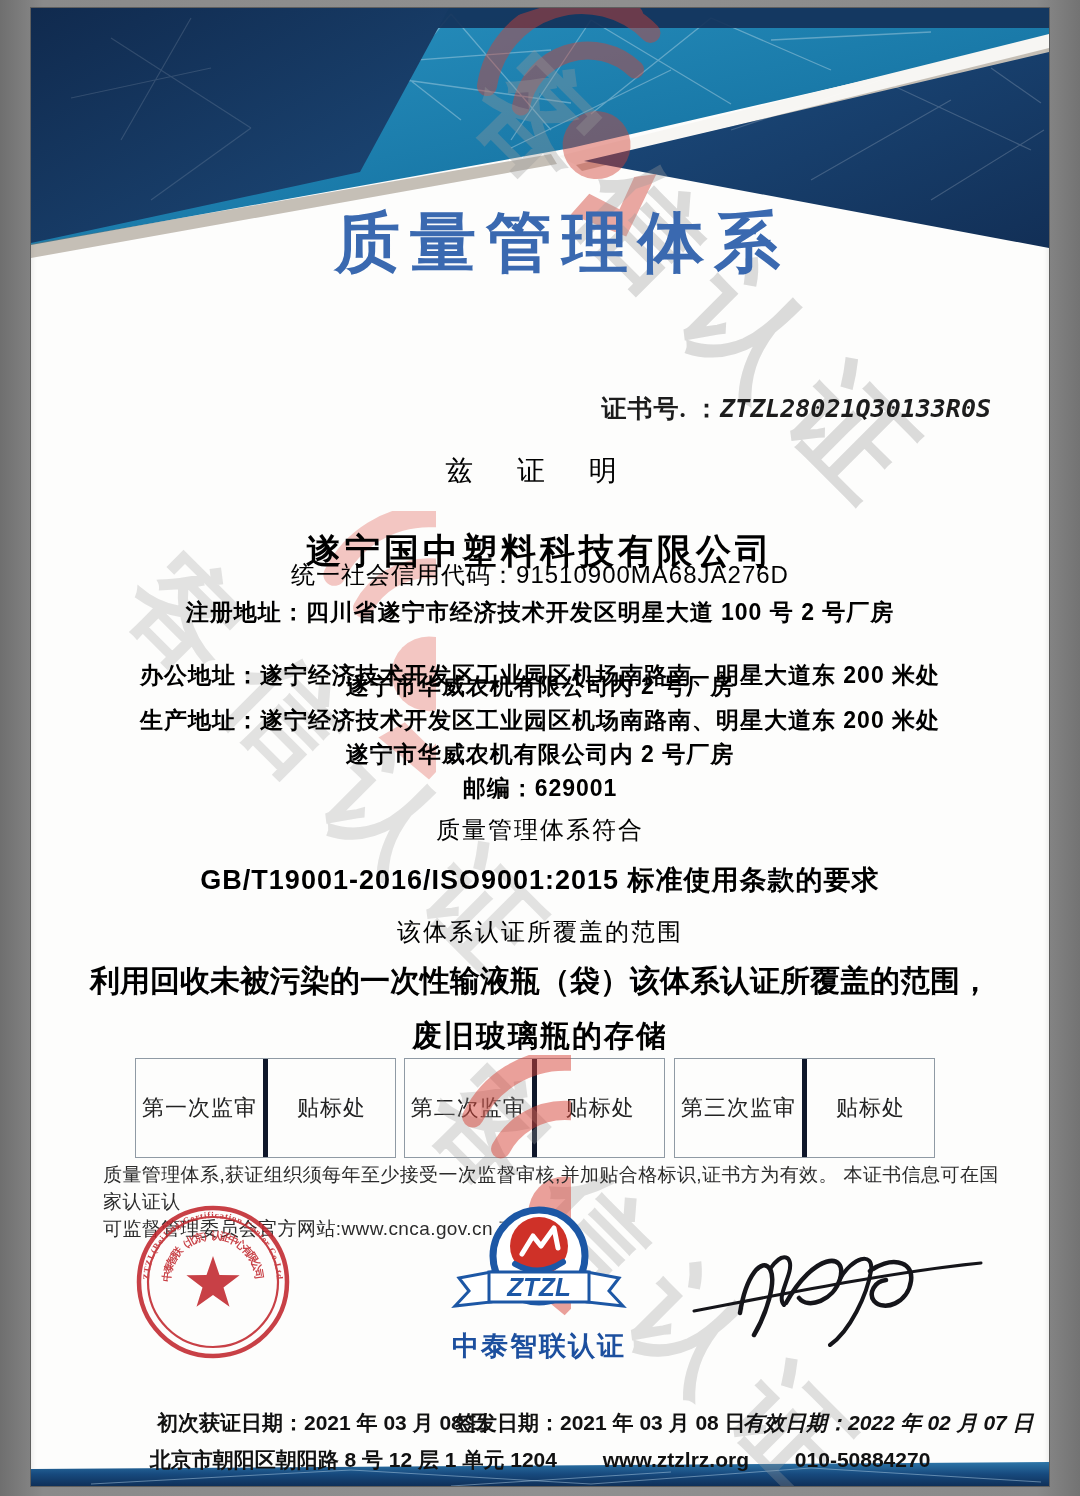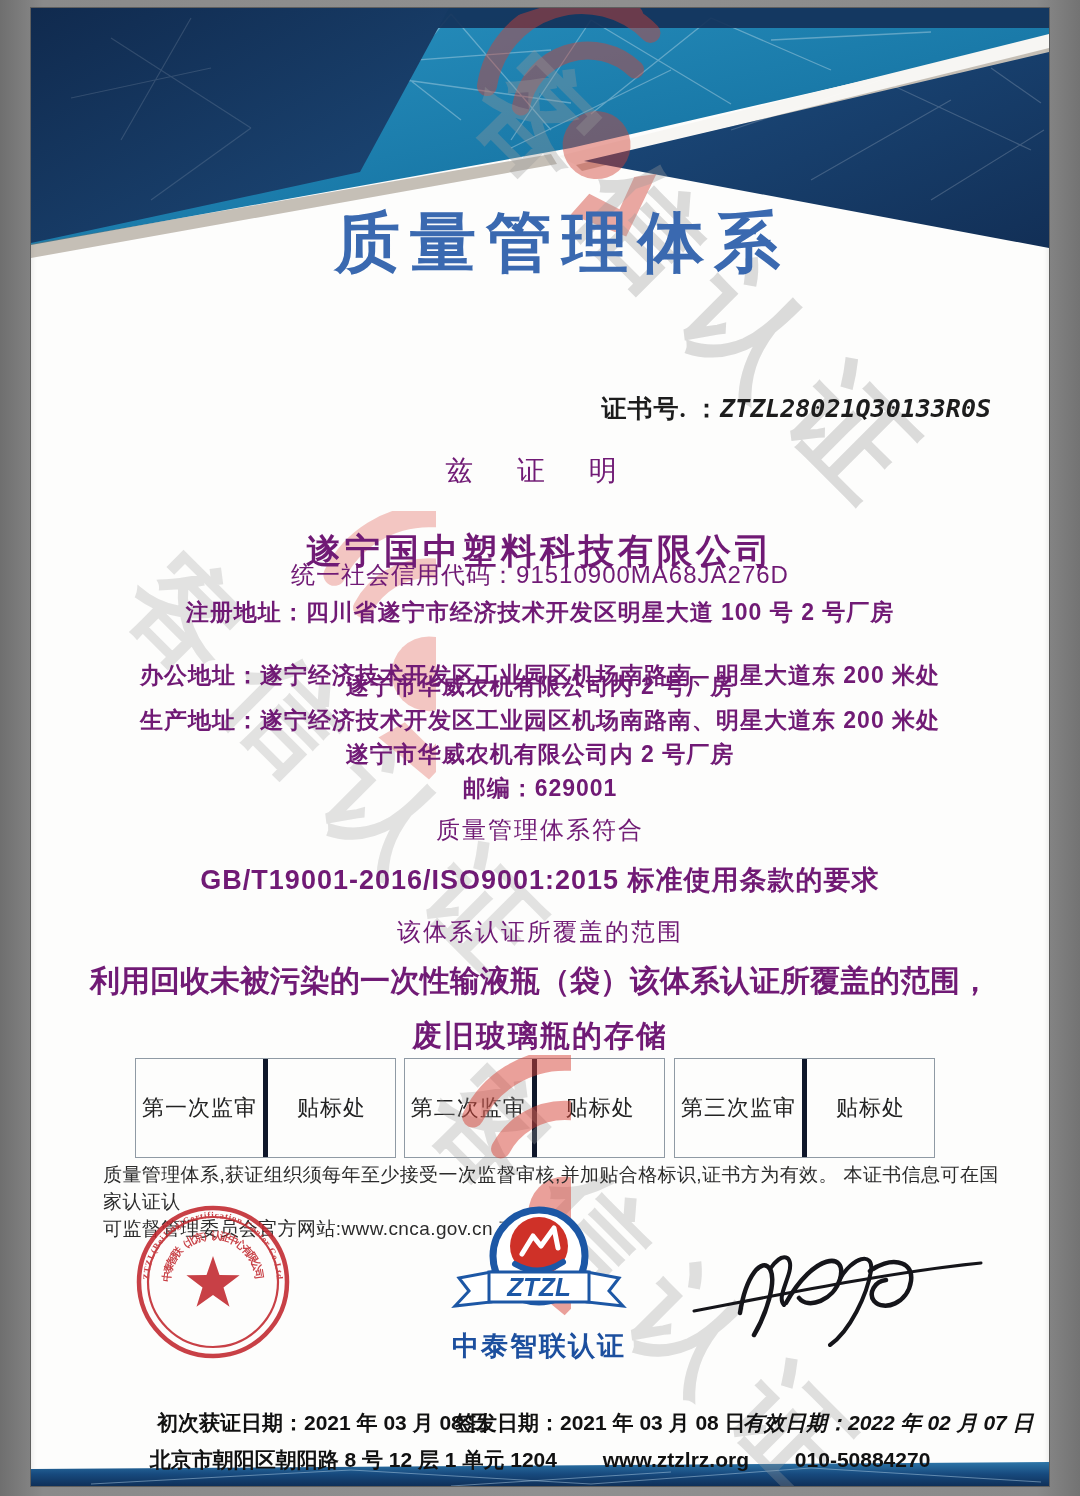--- a/index.html
+++ b/index.html
@@ -30,21 +30,21 @@
   }
   .certno .num{font-family:"DejaVu Sans Mono",monospace;font-weight:bold;letter-spacing:0;font-style:italic;}
   
   .wm-text{
     z-index:3;pointer-events:none;white-space:nowrap;
     color:#9b9b9b;opacity:.34;font-weight:bold;
     transform:rotate(45deg);transform-origin:0 0;letter-spacing:30px;
   }
   .wm-svg{z-index:3;pointer-events:none;}
   
-  .tx{z-index:4;color:#701a75;}
+  .tx{z-index:4;color:#000000;}
   .certify{top:444px;font-size:28px;letter-spacing:18px;}
   .company{top:490px;font-size:35px;font-weight:bold;letter-spacing:4px;margin-top:30px;}
   .credit{top:551px;font-size:24px;letter-spacing:1px;}
   .addr{font-size:23px;font-weight:bold;letter-spacing:1px;}
   .a1{top:589px;} .a2{top:652px;} .a3{top:663px;} .a4{top:697px;} .a5{top:731px;} .a6{top:765px;}
   .conform{top:806px;font-size:24px;letter-spacing:2px;}
   .standard{top:854px;font-size:27px;font-weight:bold;letter-spacing:1px;}
   .scopeintro{top:908px;font-size:24px;letter-spacing:2px;}
   .scope1{top:953px;font-size:30px;font-weight:bold;}
   .scope2{top:1008px;font-size:30px;font-weight:bold;letter-spacing:2px;}

